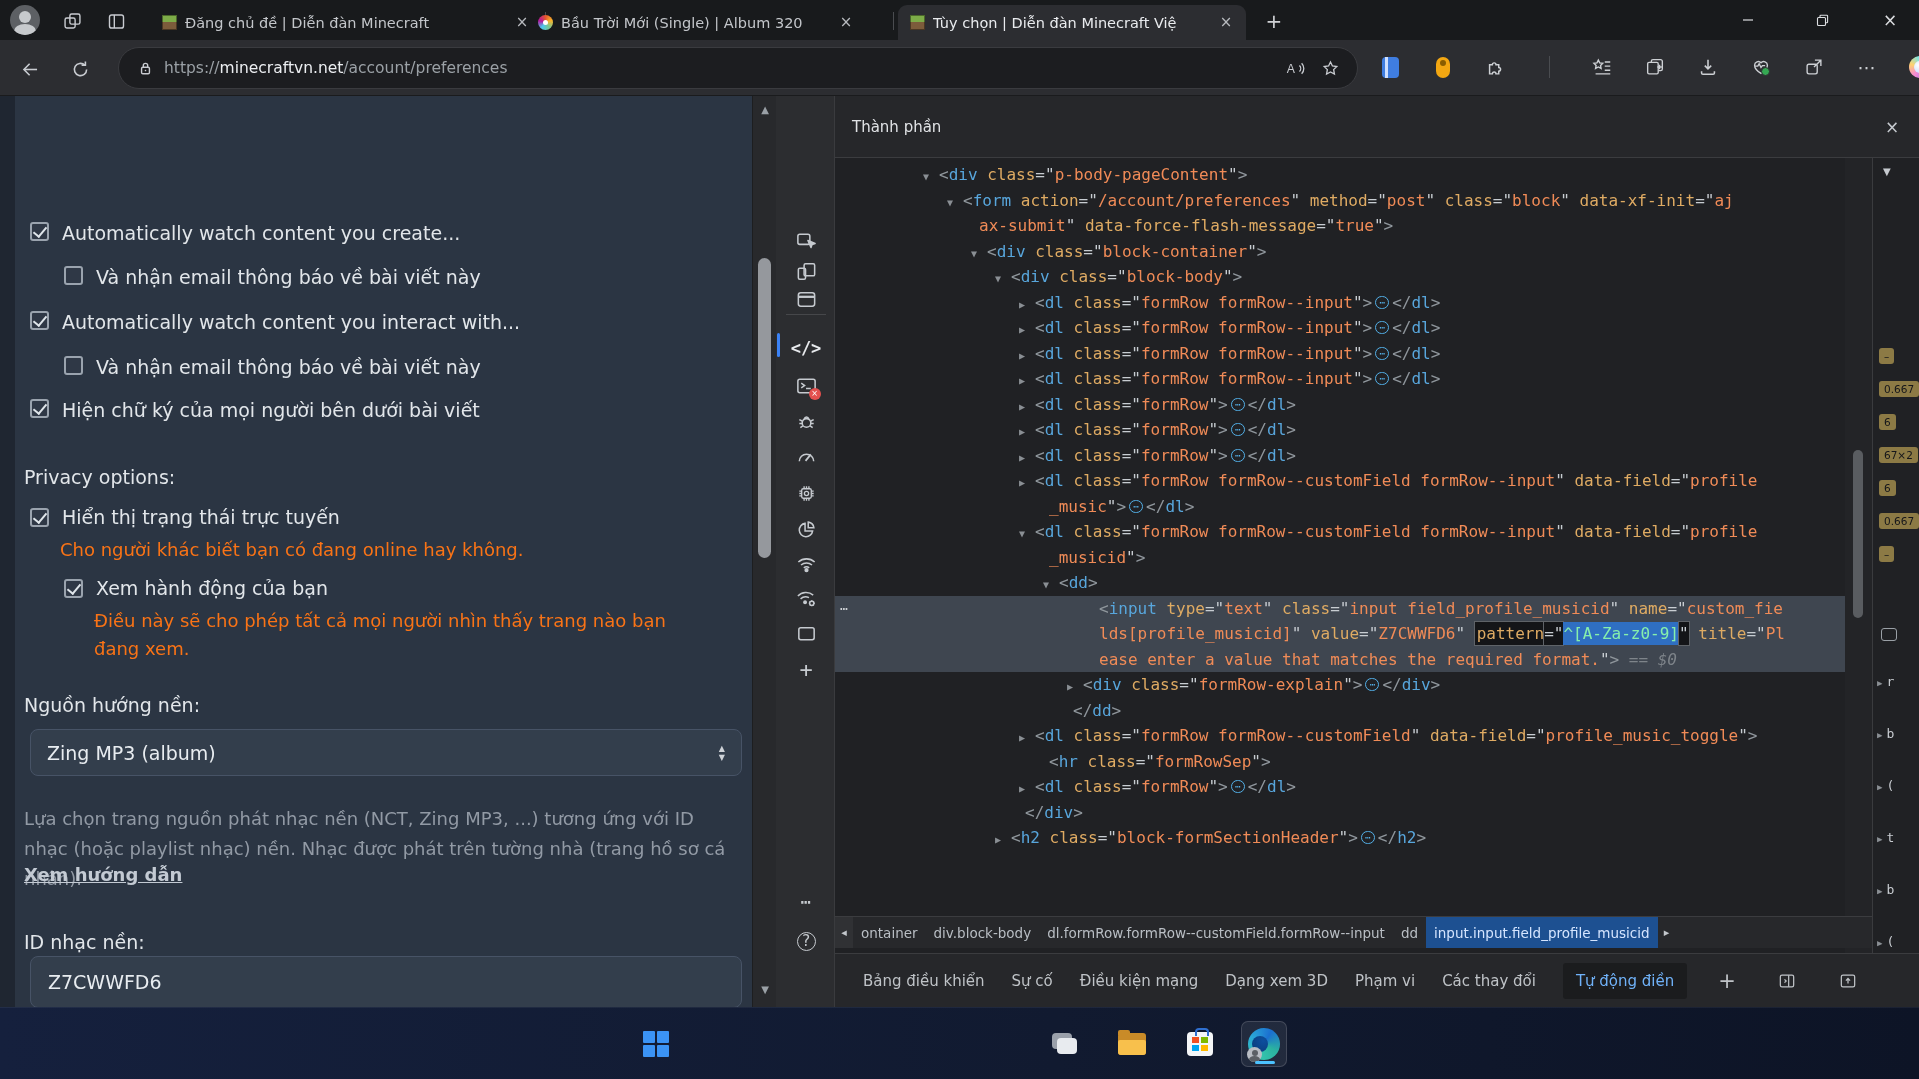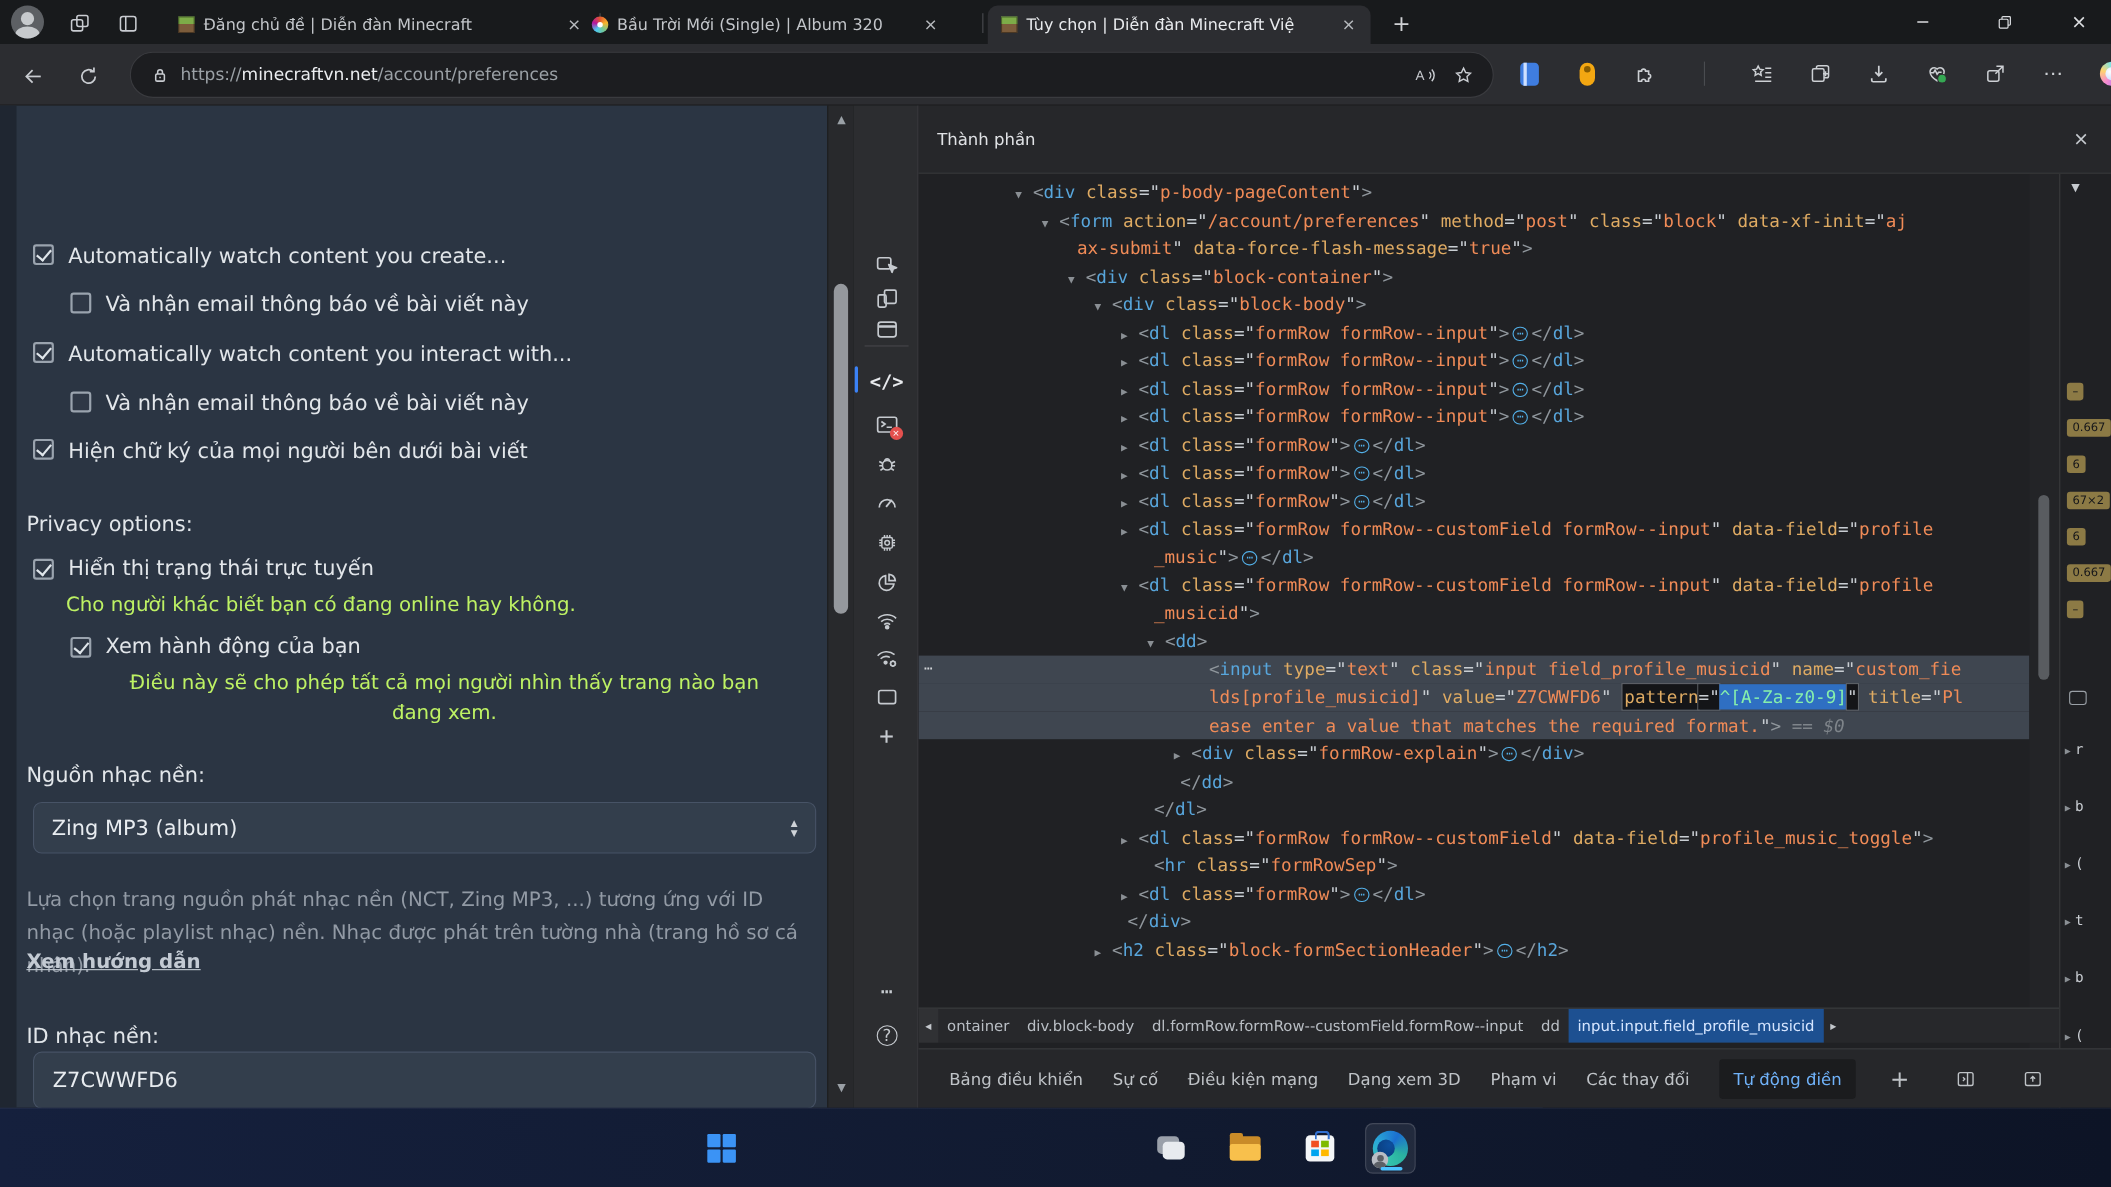--- a/index.html
+++ b/index.html
@@ -42,21 +42,21 @@
   .v-div{width:1px;height:22px;background:#4a4c50;}
   .badge-green{position:absolute;right:2px;bottom:2px;width:9px;height:9px;border-radius:50%;background:#35a853;border:1px solid #2c2d31;}
   .badge-red{position:absolute;right:-3px;bottom:-2px;width:12px;height:12px;border-radius:50%;background:#e4504e;color:#fff;font-size:8px;line-height:12px;text-align:center;}
 
   
   #pagearea{position:absolute;left:0;top:96px;width:752px;height:911px;background:#2b3543;overflow:hidden;}
   #page-sliver{position:absolute;left:0;top:0;width:15px;height:100%;background:#1f2631;}
   .cb-row{position:absolute;display:flex;align-items:flex-start;gap:13px;font-size:19px;color:#e2e6ea;}
   .checkbox{width:19px;height:19px;border:2px solid #9aa3ae;border-radius:3px;margin-top:2px;position:relative;flex:0 0 auto;background:rgba(255,255,255,0.02);}
   .checkbox.checked:after{content:"";position:absolute;left:4px;top:0px;width:6px;height:11px;border:solid #dfe5ea;border-width:0 2.5px 2.5px 0;transform:rotate(40deg);}
-  .hint{position:absolute;font-size:18px;color:#bef264;line-height:28px;text-align:center;}
+  .hint{position:absolute;font-size:18px;color:#f97316;line-height:28px;}
   .plabel{position:absolute;font-size:19px;color:#e2e6ea;}
   #select-music{position:absolute;left:30px;top:633px;width:712px;height:47px;background:#333e4c;border:1px solid #475366;border-radius:8px;display:flex;align-items:center;padding:0 16px;font-size:19px;color:#e8ecf0;}
   .updown{margin-left:auto;display:flex;flex-direction:column;gap:2px;color:#cfd3d8;font-size:8px;line-height:7px;}
   #src-hint{position:absolute;left:24px;top:708px;width:718px;font-size:18px;color:#929aa5;line-height:30px;}
   #src-link{position:absolute;left:24px;top:768px;font-size:18px;font-weight:bold;color:#c3cad3;text-decoration:underline;}
   #input-musicid{position:absolute;left:30px;top:860px;width:712px;height:52px;background:#333e4c;border:1px solid #475366;border-radius:8px;display:flex;align-items:center;padding:0 17px;font-size:19px;color:#e8ecf0;}
 
   
   #pagescroll{position:absolute;left:752px;top:96px;width:24px;height:911px;background:#28292c;border-left:1px solid #1d1e20;}
   #pagescroll .arr{position:absolute;left:0;width:24px;text-align:center;color:#9aa0a6;font-size:10px;}
@@ -322,21 +322,21 @@
           <div>Hiển thị trạng thái trực tuyến</div>
         </div>
         <div class="hint" style="left: 60px; top: 440px;">Cho người khác biết bạn có đang online hay không.</div>
         <div class="cb-row" style="top: 481px; left: 64px;">
           <div class="checkbox checked"></div>
           <div>Xem hành động của bạn</div>
         </div>
         <div class="hint" style="left: 94px; top: 511px; width: 620px;">Điều này sẽ cho phép tất cả mọi người nhìn thấy trang nào bạn đang xem.</div>
       </div>
 
-    <div class="plabel" style="left:24px;top:598px;">Nguồn nhạc nền:</div>
+    <div class="plabel" style="left:24px;top:598px;">Nguồn hướng nền:</div>
     <div id="select-music">
       <span>Zing MP3 (album)</span>
       <span class="updown">
           <span>▲</span>
           <span>▼</span>
         </span>
     </div>
     <div id="src-hint">Lựa chọn trang nguồn phát nhạc nền (NCT, Zing MP3, ...) tương ứng với ID nhạc (hoặc playlist nhạc) nền. Nhạc được phát trên tường nhà (trang hồ sơ cá nhân).</div>
     <a id="src-link">Xem hướng dẫn</a>
 
@@ -467,21 +467,20 @@
           <div class="code-line" style="padding-left: 184px;"><span class="arrow">▶</span><span class="sg-p">&lt;</span><span class="sg-t">dl</span><span class="sg-q"> </span><span class="sg-n">class</span><span class="sg-q">="</span><span class="sg-v">formRow formRow--customField formRow--input</span><span class="sg-q">" </span><span class="sg-n">data-field</span><span class="sg-q">="</span><span class="sg-v">profile</span></div>
           <div class="code-line" style="padding-left: 198px;"><span class="arrow"></span><span class="sg-v">_music</span><span class="sg-q">"</span><span class="sg-p">&gt;</span><span class="sg-e">⋯</span><span class="sg-p">&lt;/</span><span class="sg-t">dl</span><span class="sg-p">&gt;</span></div>
           <div class="code-line" style="padding-left: 184px;"><span class="arrow">▼</span><span class="sg-p">&lt;</span><span class="sg-t">dl</span><span class="sg-q"> </span><span class="sg-n">class</span><span class="sg-q">="</span><span class="sg-v">formRow formRow--customField formRow--input</span><span class="sg-q">" </span><span class="sg-n">data-field</span><span class="sg-q">="</span><span class="sg-v">profile</span></div>
           <div class="code-line" style="padding-left: 198px;"><span class="arrow"></span><span class="sg-v">_musicid</span><span class="sg-q">"</span><span class="sg-p">&gt;</span></div>
           <div class="code-line" style="padding-left: 208px;"><span class="arrow">▼</span><span class="sg-p">&lt;</span><span class="sg-t">dd</span><span class="sg-p">&gt;</span></div>
           <div class="code-line sel" style="padding-left: 248px;"><span class="gutter">⋯</span><span class="arrow"></span><span class="sg-p">&lt;</span><span class="sg-t">input</span><span class="sg-q"> </span><span class="sg-n">type</span><span class="sg-q">="</span><span class="sg-v">text</span><span class="sg-q">" </span><span class="sg-n">class</span><span class="sg-q">="</span><span class="sg-v">input field_profile_musicid</span><span class="sg-q">" </span><span class="sg-n">name</span><span class="sg-q">="</span><span class="sg-v">custom_fie</span></div>
           <div class="code-line sel" style="padding-left: 248px;"><span class="arrow"></span><span class="sg-v">lds[profile_musicid]</span><span class="sg-q">" </span><span class="sg-n">value</span><span class="sg-q">="</span><span class="sg-v">Z7CWWFD6</span><span class="sg-q">" </span><span class="sg-bn">pattern</span><span class="sg-bq">="</span><span class="sg-bs">^[A-Za-z0-9]</span><span class="sg-bq">"</span><span class="sg-q"> </span><span class="sg-n">title</span><span class="sg-q">="</span><span class="sg-v">Pl</span></div>
           <div class="code-line sel" style="padding-left: 248px;"><span class="arrow"></span><span class="sg-v">ease enter a value that matches the required format.</span><span class="sg-q">"</span><span class="sg-p">&gt;</span><span class="sg-d"> == </span><span class="sg-di">$0</span></div>
           <div class="code-line" style="padding-left: 232px;"><span class="arrow">▶</span><span class="sg-p">&lt;</span><span class="sg-t">div</span><span class="sg-q"> </span><span class="sg-n">class</span><span class="sg-q">="</span><span class="sg-v">formRow-explain</span><span class="sg-q">"</span><span class="sg-p">&gt;</span><span class="sg-e">⋯</span><span class="sg-p">&lt;/</span><span class="sg-t">div</span><span class="sg-p">&gt;</span></div>
           <div class="code-line" style="padding-left: 222px;"><span class="arrow"></span><span class="sg-p">&lt;/</span><span class="sg-t">dd</span><span class="sg-p">&gt;</span></div>
-          <div class="code-line" style="padding-left: 198px;"><span class="arrow"></span><span class="sg-p">&lt;/</span><span class="sg-t">dl</span><span class="sg-p">&gt;</span></div>
           <div class="code-line" style="padding-left: 184px;"><span class="arrow">▶</span><span class="sg-p">&lt;</span><span class="sg-t">dl</span><span class="sg-q"> </span><span class="sg-n">class</span><span class="sg-q">="</span><span class="sg-v">formRow formRow--customField</span><span class="sg-q">" </span><span class="sg-n">data-field</span><span class="sg-q">="</span><span class="sg-v">profile_music_toggle</span><span class="sg-q">"</span><span class="sg-p">&gt;</span></div>
           <div class="code-line" style="padding-left: 198px;"><span class="arrow"></span><span class="sg-p">&lt;</span><span class="sg-t">hr</span><span class="sg-q"> </span><span class="sg-n">class</span><span class="sg-q">="</span><span class="sg-v">formRowSep</span><span class="sg-q">"</span><span class="sg-p">&gt;</span></div>
           <div class="code-line" style="padding-left: 184px;"><span class="arrow">▶</span><span class="sg-p">&lt;</span><span class="sg-t">dl</span><span class="sg-q"> </span><span class="sg-n">class</span><span class="sg-q">="</span><span class="sg-v">formRow</span><span class="sg-q">"</span><span class="sg-p">&gt;</span><span class="sg-e">⋯</span><span class="sg-p">&lt;/</span><span class="sg-t">dl</span><span class="sg-p">&gt;</span></div>
           <div class="code-line" style="padding-left: 174px;"><span class="arrow"></span><span class="sg-p">&lt;/</span><span class="sg-t">div</span><span class="sg-p">&gt;</span></div>
           <div class="code-line" style="padding-left: 160px;"><span class="arrow">▶</span><span class="sg-p">&lt;</span><span class="sg-t">h2</span><span class="sg-q"> </span><span class="sg-n">class</span><span class="sg-q">="</span><span class="sg-v">block-formSectionHeader</span><span class="sg-q">"</span><span class="sg-p">&gt;</span><span class="sg-e">⋯</span><span class="sg-p">&lt;/</span><span class="sg-t">h2</span><span class="sg-p">&gt;</span></div>
         </div>
       <div id="dt-hscroll"></div>
     </div>
     <div id="dt-vscroll">
       <div class="thumb"></div>

